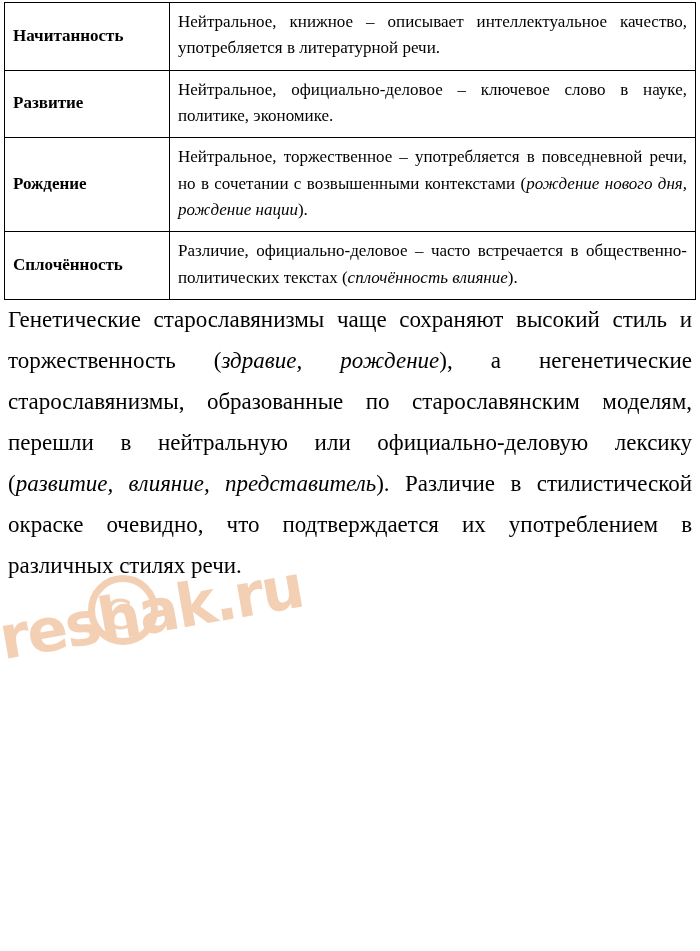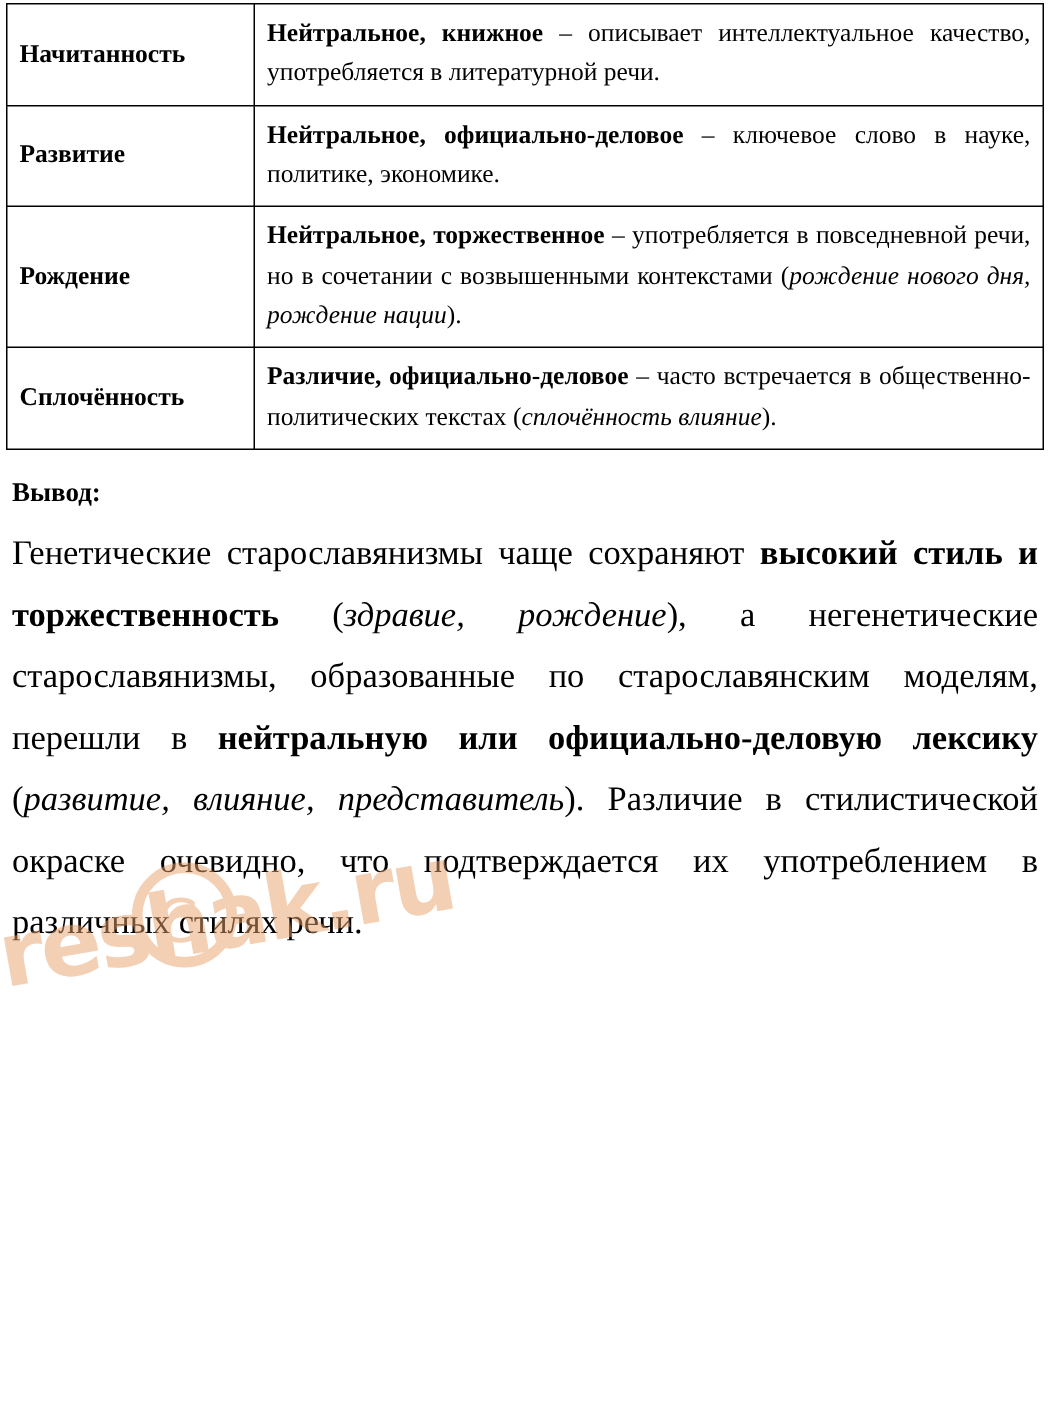--- a/index.html
+++ b/index.html
@@ -39,21 +39,21 @@
     line-height: 1.25;
   }
   td.desc-cell {
     font-size: 17px;
     line-height: 1.55;
     text-align: justify;
     text-justify: inter-word;
     vertical-align: top;
     padding-top: 7px;
   }
-  .b { font-weight: bold; }
+  .b { font-weight: normal; }
   .i { font-style: italic; }
 
   .conclusion-heading {
     font-weight: bold;
     font-size: 18px;
     margin: 18px 0 10px 4px;
   }
   .conclusion-body {
     font-size: 23px;
     line-height: 1.78;
@@ -131,21 +131,20 @@
       </tr>
 
       <tr>
         <td class="term-cell">Сплочённость</td>
         <td class="desc-cell"><span class="b">Различие, официально-деловое</span><span> – </span><span>часто встречается в общественно-политических текстах (</span><span class="i">сплочённость влияние</span><span>).</span></td>
       </tr>
 
     </tbody>
   </table>
 
-  <div class="conclusion-heading">Вывод:</div>
 
   <div class="conclusion-body"><span>Генетические старославянизмы чаще сохраняют </span><span class="b">высокий стиль и торжественность</span><span> (</span><span class="i">здравие, рождение</span><span>), а негенетические старославянизмы, образованные по старославянским моделям, перешли в </span><span class="b">нейтральную или официально-деловую лексику</span><span> (</span><span class="i">развитие, влияние, представитель</span><span>). Различие в стилистической окраске очевидно, что подтверждается их употреблением в различных стилях речи.</span></div>
 
   <div class="watermark">
     <div class="wm-text">reshak.ru</div>
     <div class="wm-ring"></div>
     <div class="wm-c">C</div>
   </div>
 
 </div>

